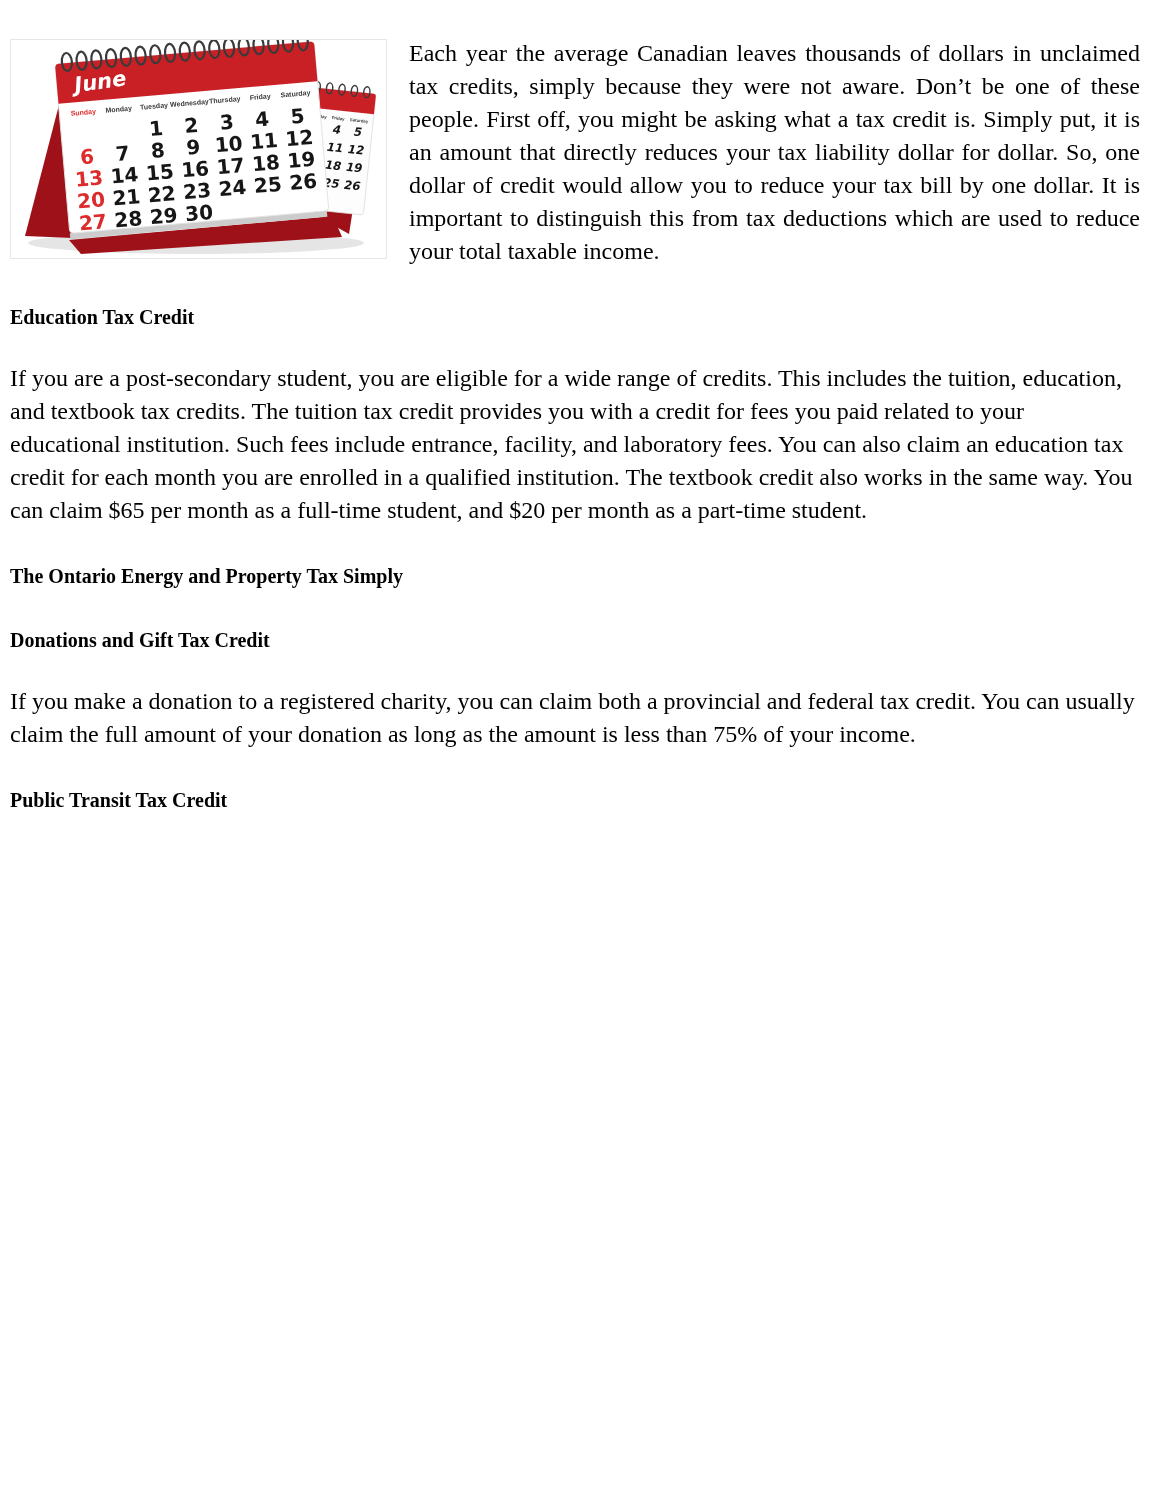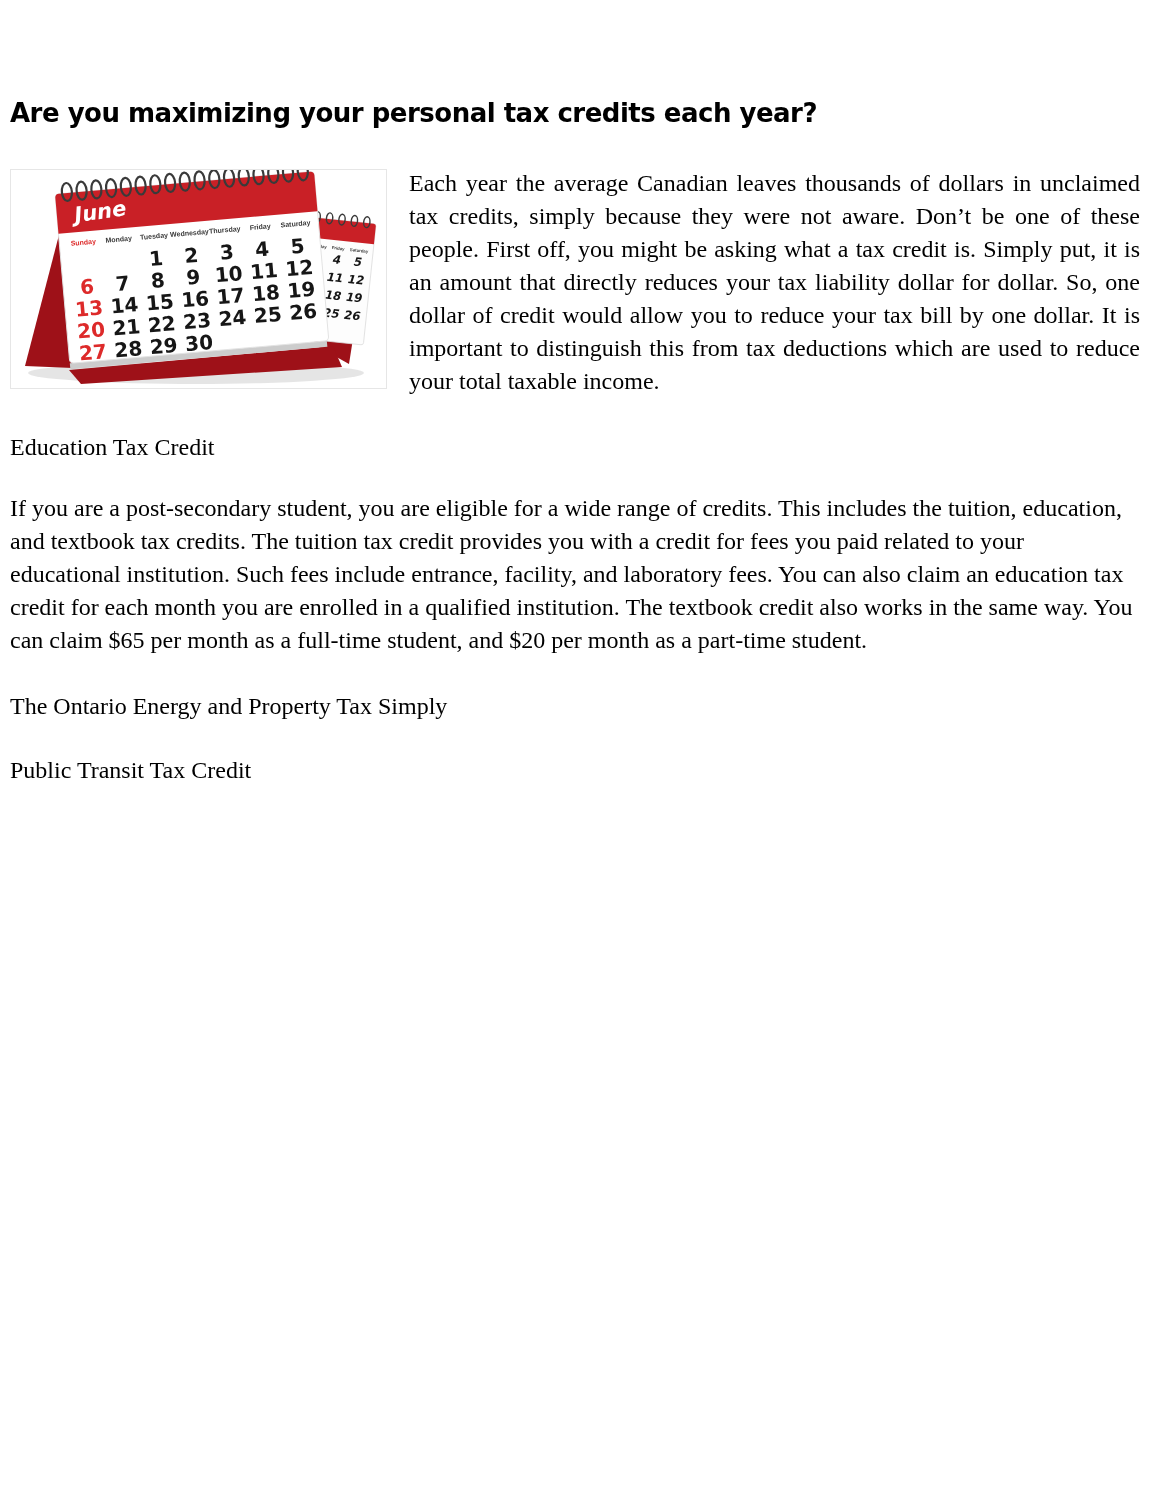--- a/index.html
+++ b/index.html
@@ -38,34 +38,33 @@
     line-height: 33px;
   }
   p.justified { text-align: justify; }
 
   p.below { clear: both; margin-top: 32px; }
 
   h2.section-heading {
     clear: both;
     margin: 34px 0 0 0;
     font-family: "Liberation Serif", serif;
-    font-weight: normal;
-    font-size: 24px;
+    font-weight: bold;
+    font-size: 20px;
     line-height: 30px;
   }
   section p.body-text { margin-top: 30px; }
 
   svg text { user-select: none; }
 </style>
 </head>
 <body>
 
 <div class="page">
 
-  <h1 class="title">Are you maximizing your personal tax credits each year?</h1>
 
   <div class="intro-wrap">
 
     <div class="photo">
       <svg viewBox="0 0 375 218" width="375" height="218">
 
         <ellipse cx="185" cy="203" rx="168" ry="11" fill="rgba(0,0,0,0.10)"></ellipse>
 
         <path d="M298,50 L356,80 L338,194 L288,166 Z" fill="#9e1118"></path>
 
@@ -197,19 +196,21 @@
   <section>
     <h2 class="section-heading">Education Tax Credit</h2>
     <p class="body-text">If you are a post-secondary student, you are eligible for a wide range of credits. This includes the tuition, education, and textbook tax credits. The tuition tax credit provides you with a credit for fees you paid related to your educational institution. Such fees include entrance, facility, and laboratory fees. You can also claim an education tax credit for each month you are enrolled in a qualified institution. The textbook credit also works in the same way. You can claim $65 per month as a full-time student, and $20 per month as a part-time student.</p>
   </section>
 
   <section>
     <h2 class="section-heading">The Ontario Energy and Property Tax Simply</h2>
   </section>
 
   <section>
+    <h2 class="section-heading">Donations and Gift Tax Credit</h2>
+    <p class="body-text">If you make a donation to a registered charity, you can claim both a provincial and federal tax credit. You can usually claim the full amount of your donation as long as the amount is less than 75% of your income.</p>
   </section>
 
   <section>
     <h2 class="section-heading">Public Transit Tax Credit</h2>
   </section>
 
 </div>
 
 </body></html>

